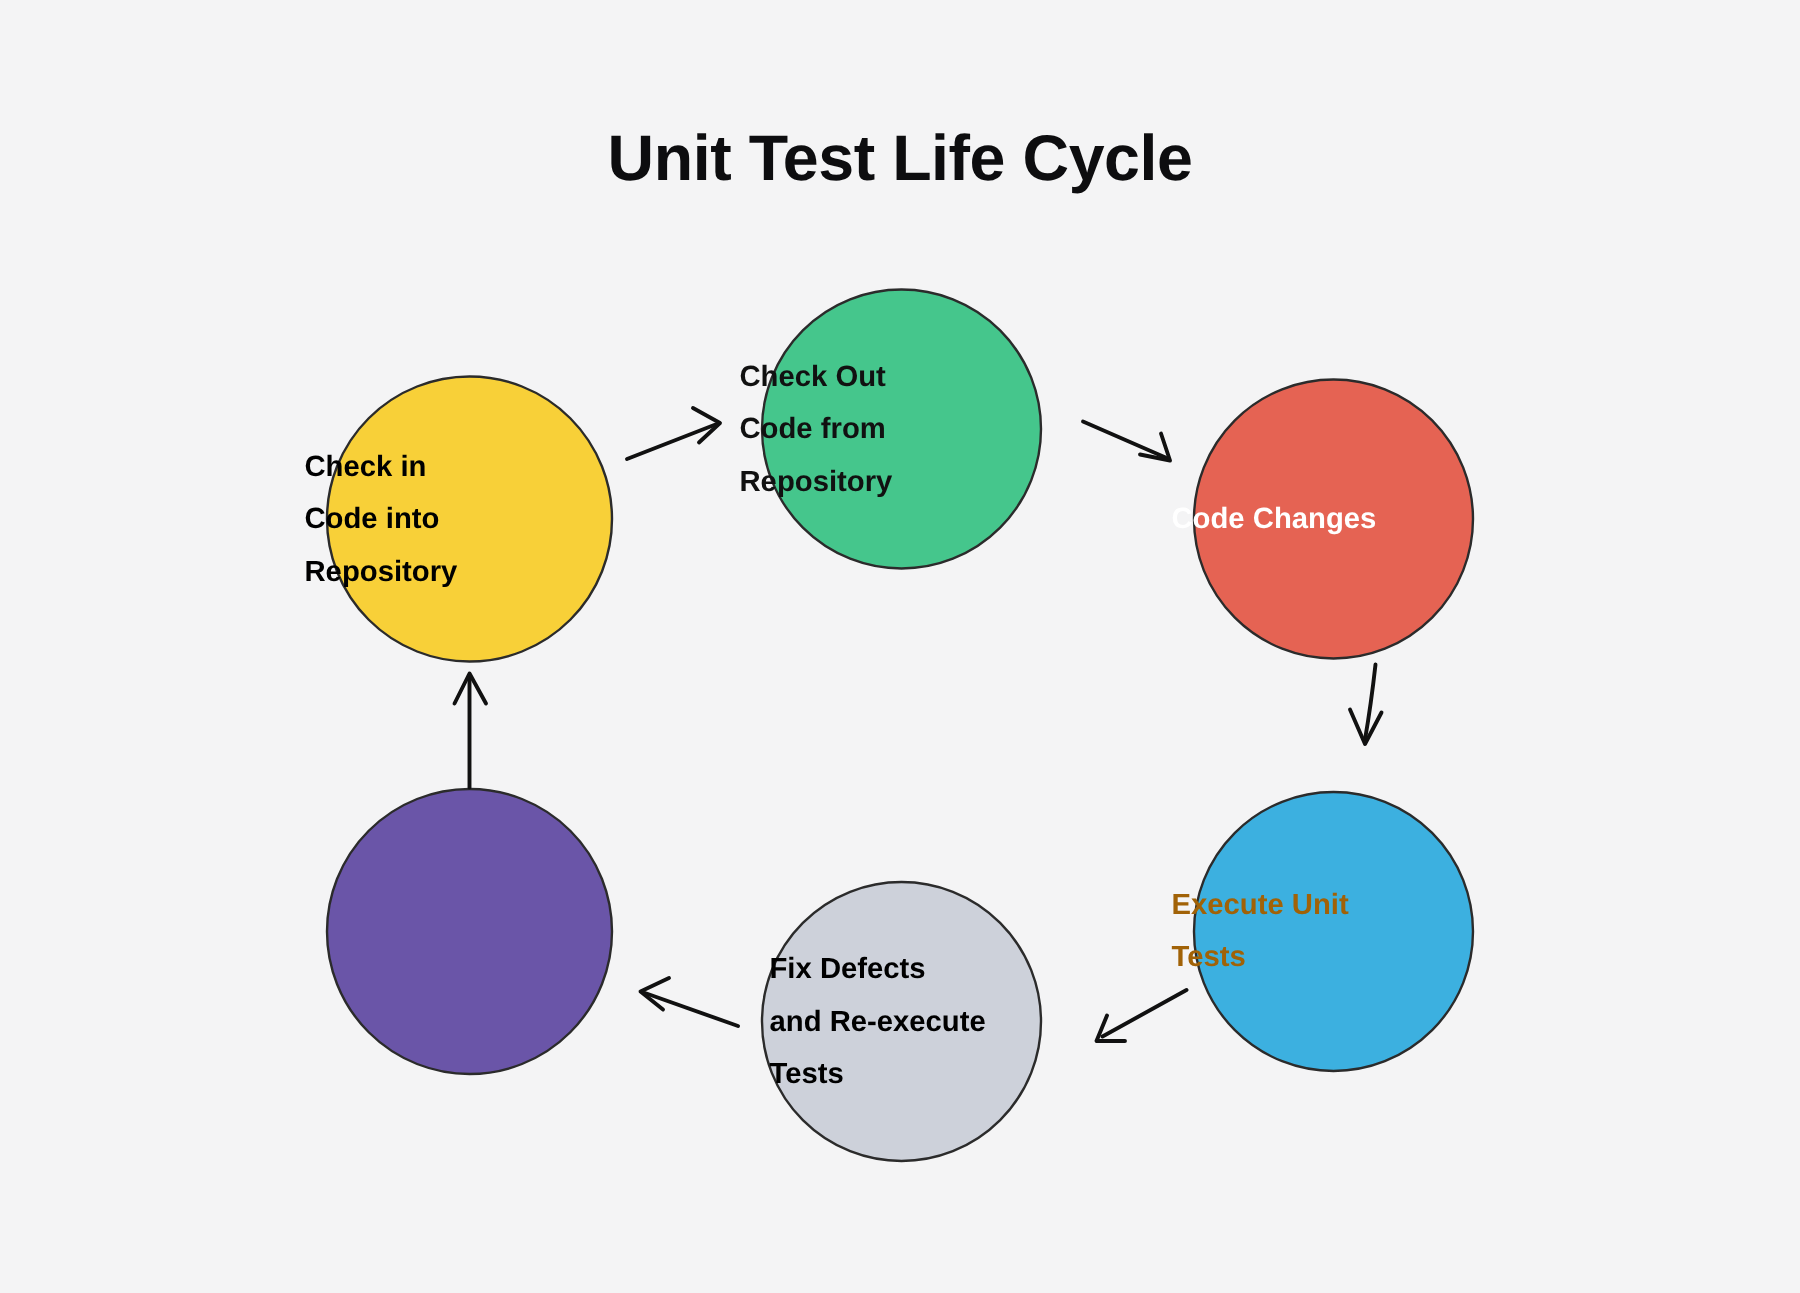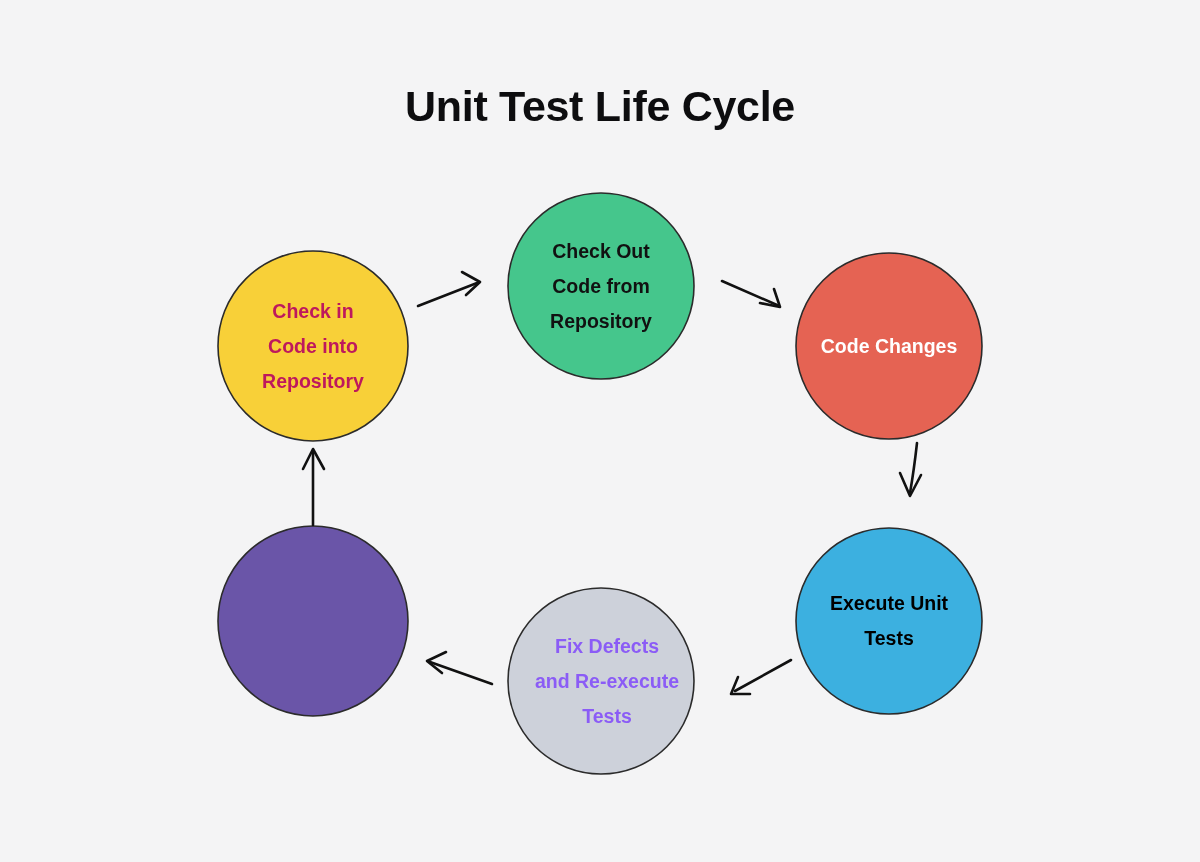--- a/index.html
+++ b/index.html
@@ -31,21 +31,21 @@
   }
   svg.stage {
     position: absolute;
     left: 0;
     top: 0;
     width: 1200px;
     height: 862px;
   }
   .node-label {
     position: absolute;
-    text-align: center;
+    text-align: left;
     font-size: 19.5px;
     font-weight: bold;
     line-height: 35px;
     pointer-events: none;
     white-space: pre-line;
   }
 </style>
 </head>
 <body style="background: rgb(244, 244, 245);">
 
@@ -84,26 +84,26 @@
         <path d="M 492 684 L 430 662" stroke="#111111"></path>
         <path d="M 446 652 L 427 661 L 442 673" stroke="#111111"></path>
       </g>
       <g>
         <path d="M 313 525 L 313 452" stroke="#111111"></path>
         <path d="M 303 469 L 313 449 L 324 469" stroke="#111111"></path>
       </g>
     </g>
   </svg>
 
-  <div class="node-label" id="l0" style="left: 203px; width: 220px; color: #be185d; top: 293.5px; height: 105px;">Check in
+  <div class="node-label" id="l0" style="left: 203px; width: 220px; color: #000000; top: 293.5px; height: 105px;">Check in
 Code into
 Repository</div>
   <div class="node-label" id="l1" style="left: 493px; width: 216px; color: rgb(17, 17, 17); top: 233.5px; height: 105px;">Check Out
 Code from
 Repository</div>
   <div class="node-label" id="l2" style="left: 781px; width: 216px; color: rgb(255, 255, 255); top: 328.5px; height: 35px;">Code Changes</div>
-  <div class="node-label" id="l3" style="left: 781px; width: 216px; color: #000000; top: 586px; height: 70px;">Execute Unit
+  <div class="node-label" id="l3" style="left: 781px; width: 216px; color: #a16207; top: 586px; height: 70px;">Execute Unit
 Tests</div>
-  <div class="node-label" id="l4" style="left: 499px; width: 216px; color: #8b5cf6; top: 628.5px; height: 105px;">Fix Defects
+  <div class="node-label" id="l4" style="left: 513px; width: 216px; color: #000000; top: 628.5px; height: 105px;">Fix Defects
 and Re-execute
 Tests</div>
 
 </div>
 
 </body></html>

